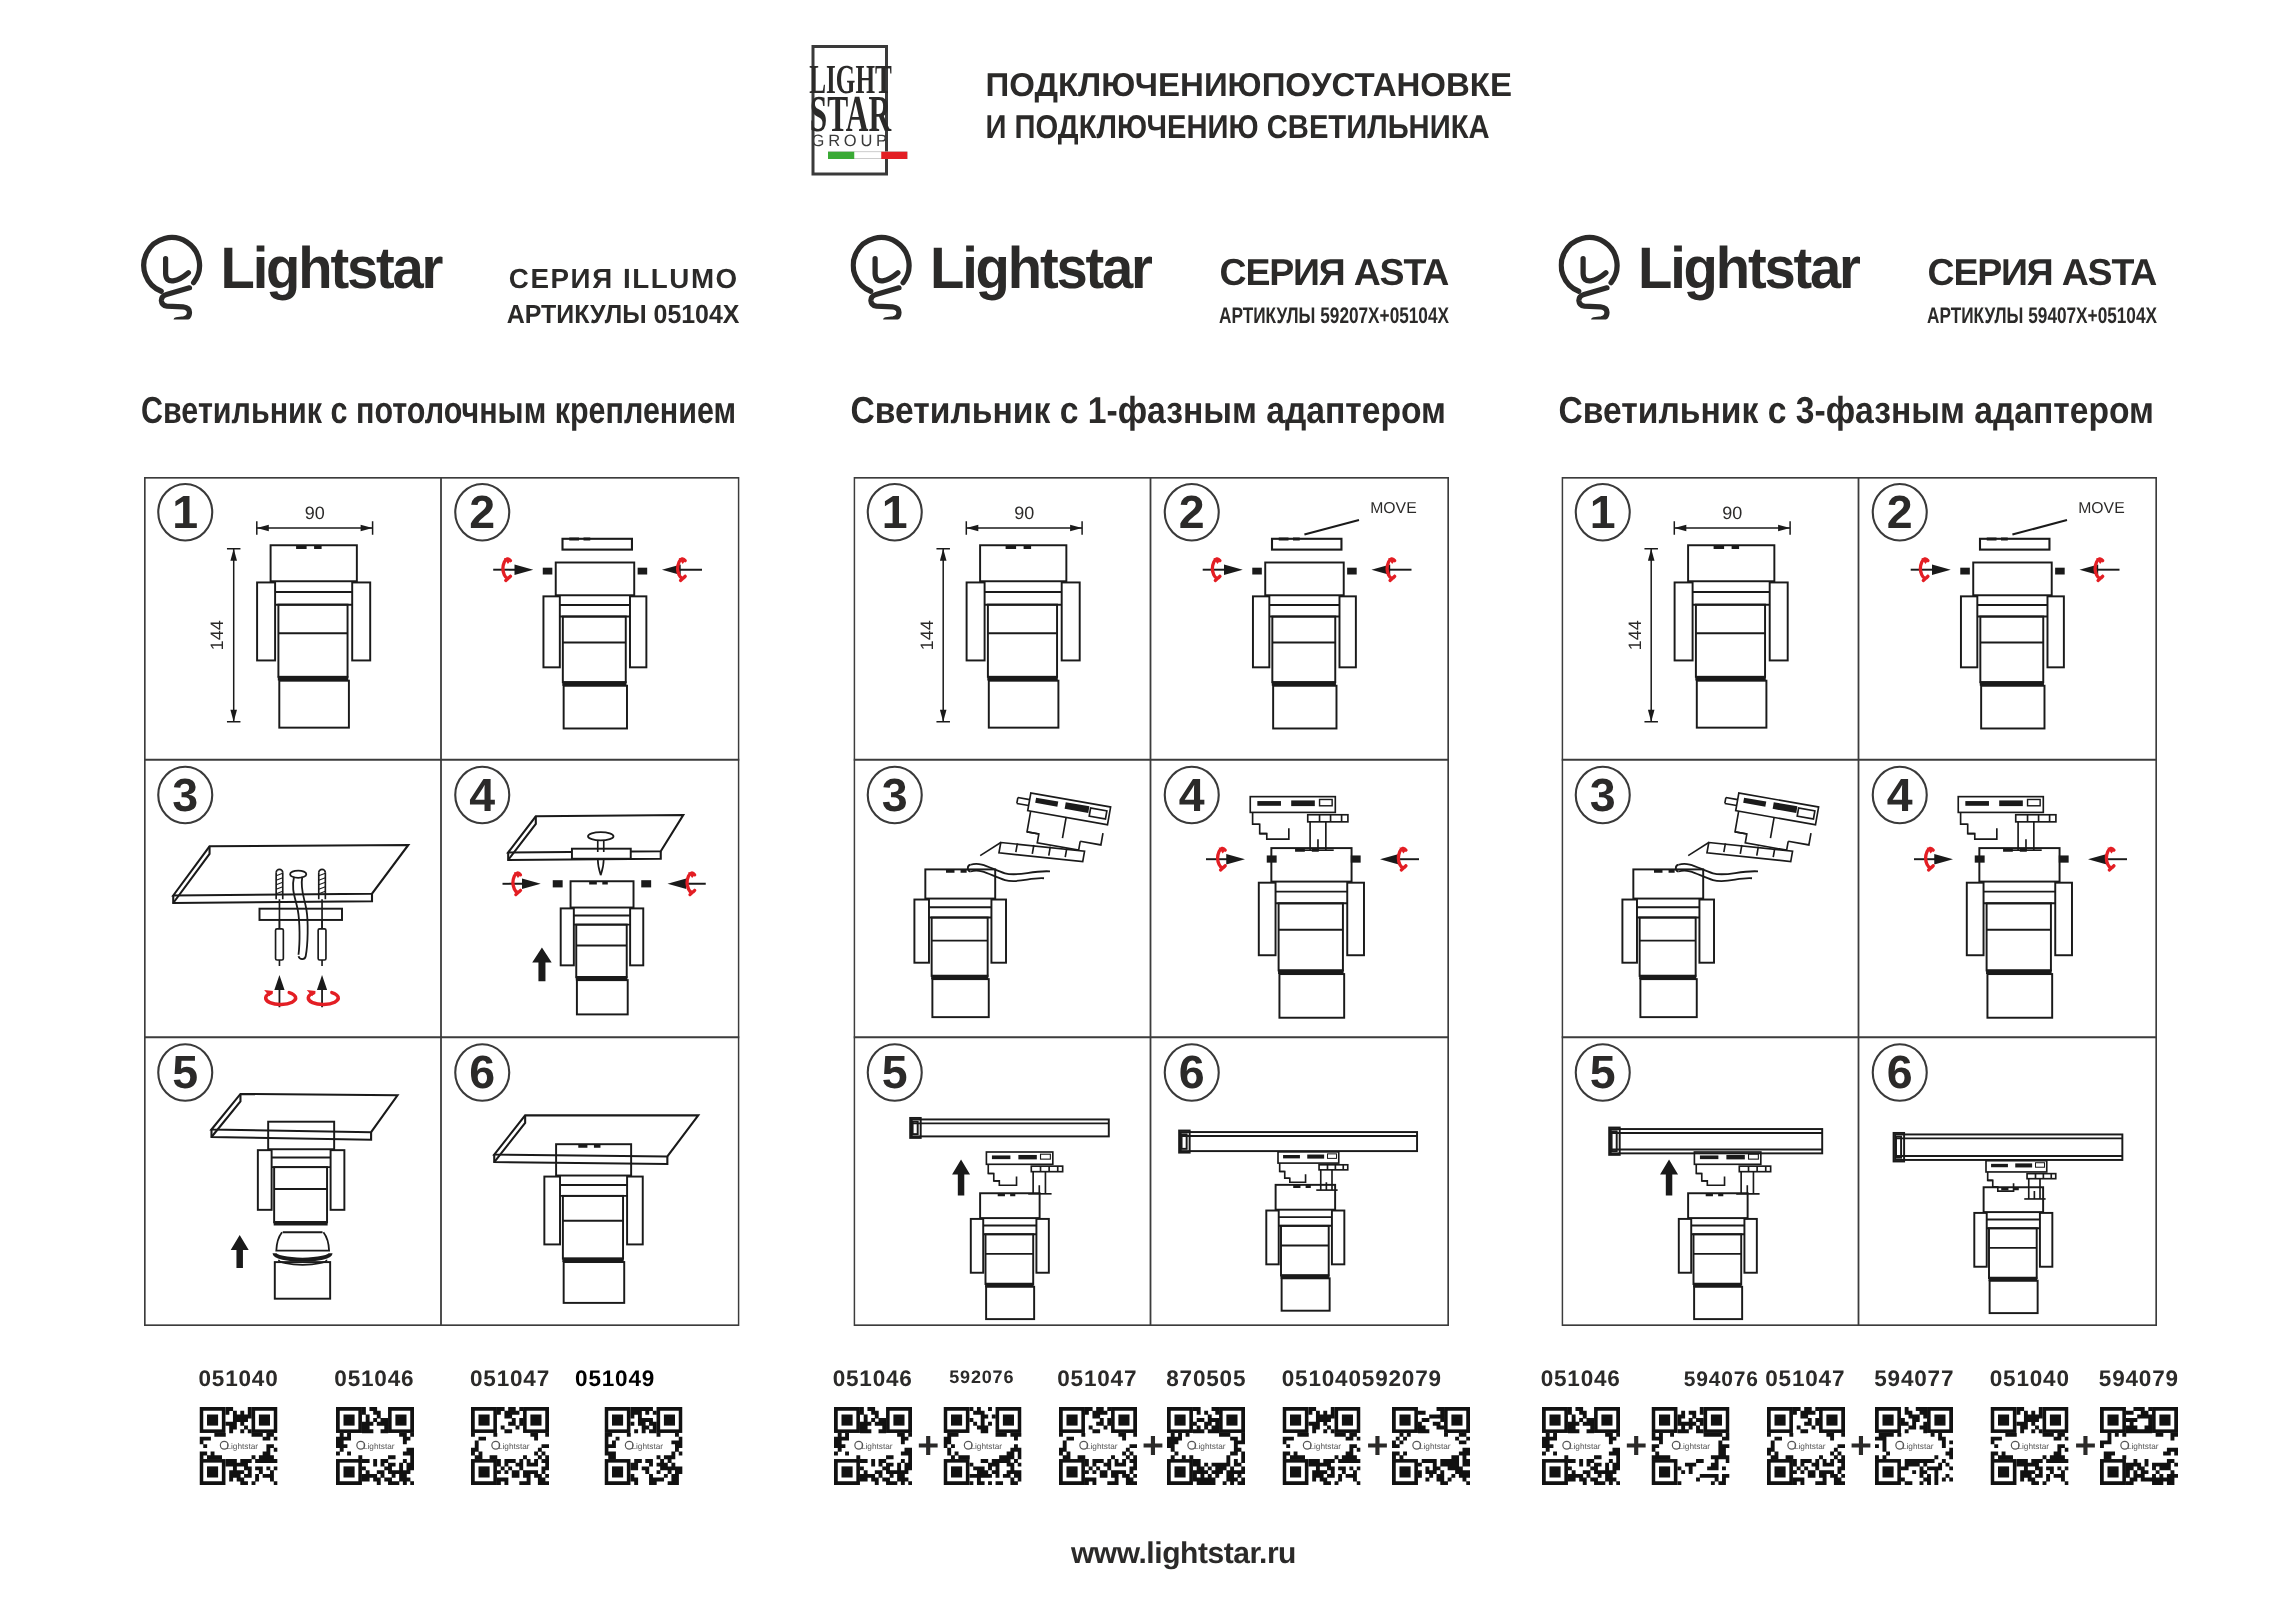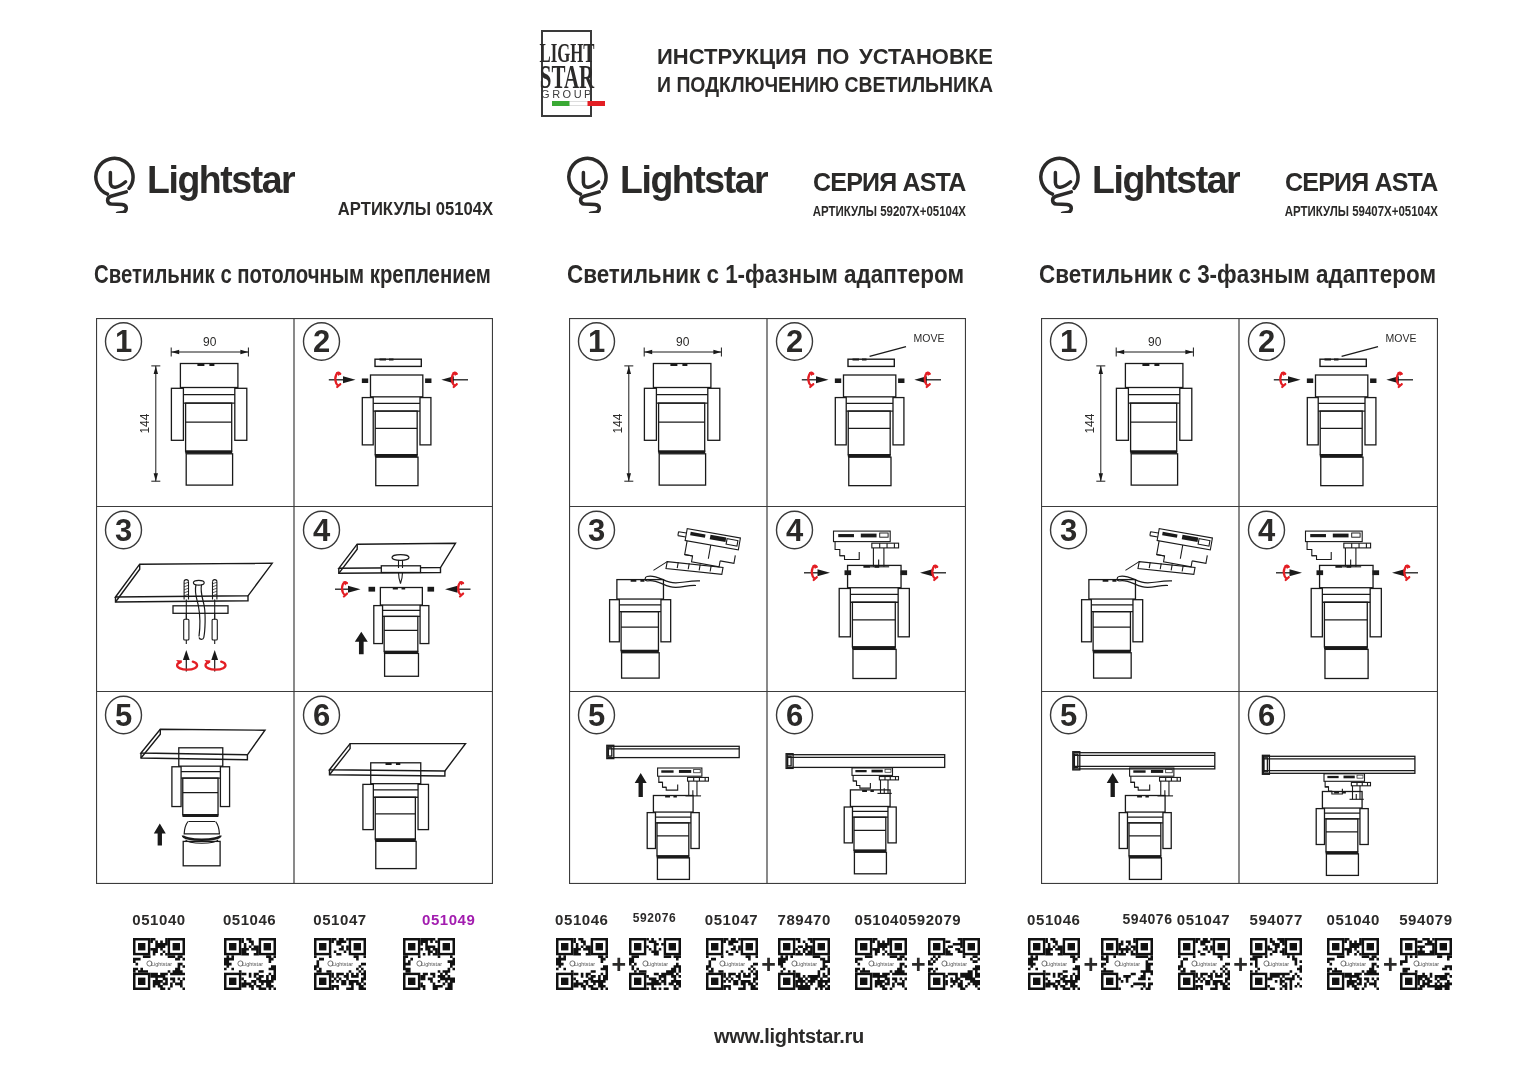--- a/index.html
+++ b/index.html
@@ -9,33 +9,34 @@
 <div style="position:absolute;left:50%;top:7.4px;font-family:'Liberation Serif',serif;font-weight:bold;font-size:27.5px;line-height:1;color:#2b2a29;transform:translateX(-50%) scaleX(0.61);white-space:nowrap">LIGHT</div>
 <div style="position:absolute;left:50%;top:27.4px;font-family:'Liberation Serif',serif;font-weight:bold;font-size:34.5px;line-height:1;color:#2b2a29;transform:translateX(-50%) scaleX(0.607);white-space:nowrap">STAR</div>
 <div style="position:absolute;left:50%;top:55.5px;font-size:11px;line-height:1.2;letter-spacing:2.5px;color:#3a3a3a;transform:translateX(-50%);white-space:nowrap;margin-left:1px">GROUP</div>
 <svg style="position:absolute;left:8.5px;top:69.3px" width="53" height="5">
         <rect x="0" y="0" width="53" height="5" fill="#fff" stroke="#aaa" stroke-width="0.8"></rect>
         <rect x="0" y="0" width="17.5" height="5" fill="#3aaa35"></rect>
         <rect x="35.5" y="0" width="17.5" height="5" fill="#e31e24"></rect>
       </svg>
 </div>
     <div style="position:absolute;left:657px;top:43.6px;width:336px;font-size:22px;font-weight:bold;color:#2b2a29;display:flex;justify-content:space-between">
-      <span>ИНСТРУКЦИЯ</span>
+      <span>ПОДКЛЮЧЕНИЮ</span>
       <span>ПО</span>
       <span>УСТАНОВКЕ</span>
     </div>
     <div style="position:absolute;left:657px;top:71.7px;font-size:22px;font-weight:bold;color:#2b2a29;white-space:nowrap;transform:scaleX(0.884);transform-origin:0 0">И ПОДКЛЮЧЕНИЮ СВЕТИЛЬНИКА</div>
     <svg style="position:absolute;left:94.0px;top:155px" width="46" height="58" viewBox="0 0 46 58">
 <g stroke="#2b2a29" stroke-width="3.5" fill="none" stroke-linecap="round">
 <path d="M13.5 39.2 A 18.6 18.6 0 1 1 35.05 33.45"></path>
 <path d="M16.4 17.4 V27.5 Q16.6 32.8 21.5 32.2 C24.5 31.8 28.5 29.5 31.6 26.8"></path>
 <path d="M32.3 36.9 L17 41.3 Q13.4 42.4 13.6 45.5 Q13.9 48.7 17.3 49.1 L28 49.6 Q32.4 50.1 32.3 53.4 Q32.2 56.8 28.6 57.6 L23.5 58.2"></path>
 </g>
     </svg>
     <div style="position:absolute;left:146.5px;top:157.5px;font-size:39px;font-weight:bold;letter-spacing:-1.5px;color:#2b2a29;transform:scaleX(0.96);transform-origin:0 0;white-space:nowrap">Lightstar</div>
+    <div style="position:absolute;left:95.5px;width:397px;top:174.6px;font-size:18.5px;font-weight:bold;letter-spacing:1.05px;color:#2b2a29;text-align:right;white-space:nowrap">СЕРИЯ ILLUMO</div>
     <div style="position:absolute;left:95.5px;width:397px;top:199.0px;font-size:17.5px;font-weight:bold;color:#2b2a29;text-align:right;white-space:nowrap;transform:scaleX(0.95);transform-origin:100% 0">АРТИКУЛЫ 05104X</div>
     <div style="position:absolute;left:93.5px;top:259.9px;font-size:25px;font-weight:bold;color:#2b2a29;white-space:nowrap;transform:scaleX(0.813);transform-origin:0 0">Светильник с потолочным креплением</div>
     <svg style="position:absolute;left:567.0px;top:155px" width="46" height="58" viewBox="0 0 46 58">
 <g stroke="#2b2a29" stroke-width="3.5" fill="none" stroke-linecap="round">
 <path d="M13.5 39.2 A 18.6 18.6 0 1 1 35.05 33.45"></path>
 <path d="M16.4 17.4 V27.5 Q16.6 32.8 21.5 32.2 C24.5 31.8 28.5 29.5 31.6 26.8"></path>
 <path d="M32.3 36.9 L17 41.3 Q13.4 42.4 13.6 45.5 Q13.9 48.7 17.3 49.1 L28 49.6 Q32.4 50.1 32.3 53.4 Q32.2 56.8 28.6 57.6 L23.5 58.2"></path>
 </g>
     </svg>
     <div style="position:absolute;left:619.5px;top:157.5px;font-size:39px;font-weight:bold;letter-spacing:-1.5px;color:#2b2a29;transform:scaleX(0.96);transform-origin:0 0;white-space:nowrap">Lightstar</div>
@@ -637,21 +638,21 @@
         <rect x="34.7" y="0.0" width="17.3" height="17.3" fill="#111"></rect>
         <rect x="37.1" y="2.5" width="12.4" height="12.4" fill="#fff"></rect>
         <rect x="39.6" y="5.0" width="7.4" height="7.4" fill="#111"></rect>
         <rect x="0.0" y="34.7" width="17.3" height="17.3" fill="#111"></rect>
         <rect x="2.5" y="37.1" width="12.4" height="12.4" fill="#fff"></rect>
         <rect x="5.0" y="39.6" width="7.4" height="7.4" fill="#111"></rect>
         <ellipse cx="26.0" cy="26.0" rx="15" ry="6" fill="#fff"></ellipse>
         <text x="28.5" y="28.0" font-size="5.5" fill="#555" text-anchor="middle" font-family="Liberation Sans">Lightstar</text>
         <circle cx="16.5" cy="25.5" r="2.6" fill="none" stroke="#555" stroke-width="0.8"></circle>
       </svg></div>
-    <div style="position:absolute;left:383.4px;top:910.9px;width:92px;text-align:right;letter-spacing:0.55px;font-size:15px;font-weight:bold;color:#a21caf">051049</div>
+    <div style="position:absolute;left:383.4px;top:910.9px;width:92px;text-align:left;letter-spacing:0.55px;font-size:15px;font-weight:bold;color:#000000">051049</div>
     <div style="position:absolute;left:403.4px;top:938px"><svg width="52" height="52" viewBox="0 0 52 52">
         <rect width="52" height="52" fill="#fff"></rect>
         <path d="M17.3 0.0h2.6v2.6h-2.6zM19.8 0.0h2.6v2.6h-2.6zM22.3 0.0h2.6v2.6h-2.6zM24.8 0.0h2.6v2.6h-2.6zM27.2 0.0h2.6v2.6h-2.6zM29.7 0.0h2.6v2.6h-2.6zM17.3 2.5h2.6v2.6h-2.6zM19.8 2.5h2.6v2.6h-2.6zM22.3 2.5h2.6v2.6h-2.6zM27.2 2.5h2.6v2.6h-2.6zM32.2 2.5h2.6v2.6h-2.6zM17.3 5.0h2.6v2.6h-2.6zM22.3 5.0h2.6v2.6h-2.6zM22.3 7.4h2.6v2.6h-2.6zM24.8 7.4h2.6v2.6h-2.6zM27.2 7.4h2.6v2.6h-2.6zM29.7 7.4h2.6v2.6h-2.6zM17.3 9.9h2.6v2.6h-2.6zM22.3 9.9h2.6v2.6h-2.6zM24.8 9.9h2.6v2.6h-2.6zM29.7 9.9h2.6v2.6h-2.6zM32.2 9.9h2.6v2.6h-2.6zM24.8 12.4h2.6v2.6h-2.6zM27.2 12.4h2.6v2.6h-2.6zM32.2 12.4h2.6v2.6h-2.6zM19.8 14.9h2.6v2.6h-2.6zM24.8 14.9h2.6v2.6h-2.6zM29.7 14.9h2.6v2.6h-2.6zM32.2 14.9h2.6v2.6h-2.6zM0.0 17.3h2.6v2.6h-2.6zM2.5 17.3h2.6v2.6h-2.6zM14.9 17.3h2.6v2.6h-2.6zM34.7 17.3h2.6v2.6h-2.6zM47.0 17.3h2.6v2.6h-2.6zM0.0 19.8h2.6v2.6h-2.6zM7.4 19.8h2.6v2.6h-2.6zM49.5 19.8h2.6v2.6h-2.6zM0.0 22.3h2.6v2.6h-2.6zM5.0 22.3h2.6v2.6h-2.6zM44.6 22.3h2.6v2.6h-2.6zM47.0 22.3h2.6v2.6h-2.6zM49.5 22.3h2.6v2.6h-2.6zM0.0 24.8h2.6v2.6h-2.6zM2.5 24.8h2.6v2.6h-2.6zM5.0 24.8h2.6v2.6h-2.6zM47.0 24.8h2.6v2.6h-2.6zM49.5 24.8h2.6v2.6h-2.6zM0.0 27.2h2.6v2.6h-2.6zM47.0 27.2h2.6v2.6h-2.6zM0.0 29.7h2.6v2.6h-2.6zM2.5 29.7h2.6v2.6h-2.6zM5.0 29.7h2.6v2.6h-2.6zM44.6 29.7h2.6v2.6h-2.6zM49.5 29.7h2.6v2.6h-2.6zM2.5 32.2h2.6v2.6h-2.6zM5.0 32.2h2.6v2.6h-2.6zM34.7 32.2h2.6v2.6h-2.6zM39.6 32.2h2.6v2.6h-2.6zM42.1 32.2h2.6v2.6h-2.6zM44.6 32.2h2.6v2.6h-2.6zM19.8 34.7h2.6v2.6h-2.6zM22.3 34.7h2.6v2.6h-2.6zM27.2 34.7h2.6v2.6h-2.6zM29.7 34.7h2.6v2.6h-2.6zM37.1 34.7h2.6v2.6h-2.6zM42.1 34.7h2.6v2.6h-2.6zM17.3 37.1h2.6v2.6h-2.6zM19.8 37.1h2.6v2.6h-2.6zM29.7 37.1h2.6v2.6h-2.6zM34.7 37.1h2.6v2.6h-2.6zM37.1 37.1h2.6v2.6h-2.6zM39.6 37.1h2.6v2.6h-2.6zM44.6 37.1h2.6v2.6h-2.6zM17.3 39.6h2.6v2.6h-2.6zM19.8 39.6h2.6v2.6h-2.6zM24.8 39.6h2.6v2.6h-2.6zM27.2 39.6h2.6v2.6h-2.6zM37.1 39.6h2.6v2.6h-2.6zM39.6 39.6h2.6v2.6h-2.6zM42.1 39.6h2.6v2.6h-2.6zM44.6 39.6h2.6v2.6h-2.6zM47.0 39.6h2.6v2.6h-2.6zM49.5 39.6h2.6v2.6h-2.6zM27.2 42.1h2.6v2.6h-2.6zM34.7 42.1h2.6v2.6h-2.6zM42.1 42.1h2.6v2.6h-2.6zM47.0 42.1h2.6v2.6h-2.6zM49.5 42.1h2.6v2.6h-2.6zM17.3 44.6h2.6v2.6h-2.6zM29.7 44.6h2.6v2.6h-2.6zM39.6 44.6h2.6v2.6h-2.6zM44.6 44.6h2.6v2.6h-2.6zM47.0 44.6h2.6v2.6h-2.6zM17.3 47.0h2.6v2.6h-2.6zM19.8 47.0h2.6v2.6h-2.6zM29.7 47.0h2.6v2.6h-2.6zM32.2 47.0h2.6v2.6h-2.6zM34.7 47.0h2.6v2.6h-2.6zM37.1 47.0h2.6v2.6h-2.6zM44.6 47.0h2.6v2.6h-2.6zM47.0 47.0h2.6v2.6h-2.6zM19.8 49.5h2.6v2.6h-2.6zM29.7 49.5h2.6v2.6h-2.6zM32.2 49.5h2.6v2.6h-2.6zM42.1 49.5h2.6v2.6h-2.6zM44.6 49.5h2.6v2.6h-2.6zM47.0 49.5h2.6v2.6h-2.6z" fill="#111"></path>
         <rect x="0.0" y="0.0" width="17.3" height="17.3" fill="#111"></rect>
         <rect x="2.5" y="2.5" width="12.4" height="12.4" fill="#fff"></rect>
         <rect x="5.0" y="5.0" width="7.4" height="7.4" fill="#111"></rect>
         <rect x="34.7" y="0.0" width="17.3" height="17.3" fill="#111"></rect>
         <rect x="37.1" y="2.5" width="12.4" height="12.4" fill="#fff"></rect>
         <rect x="39.6" y="5.0" width="7.4" height="7.4" fill="#111"></rect>
         <rect x="0.0" y="34.7" width="17.3" height="17.3" fill="#111"></rect>
@@ -705,21 +706,21 @@
         <rect x="34.7" y="0.0" width="17.3" height="17.3" fill="#111"></rect>
         <rect x="37.1" y="2.5" width="12.4" height="12.4" fill="#fff"></rect>
         <rect x="39.6" y="5.0" width="7.4" height="7.4" fill="#111"></rect>
         <rect x="0.0" y="34.7" width="17.3" height="17.3" fill="#111"></rect>
         <rect x="2.5" y="37.1" width="12.4" height="12.4" fill="#fff"></rect>
         <rect x="5.0" y="39.6" width="7.4" height="7.4" fill="#111"></rect>
         <ellipse cx="26.0" cy="26.0" rx="15" ry="6" fill="#fff"></ellipse>
         <text x="28.5" y="28.0" font-size="5.5" fill="#555" text-anchor="middle" font-family="Liberation Sans">Lightstar</text>
         <circle cx="16.5" cy="25.5" r="2.6" fill="none" stroke="#555" stroke-width="0.8"></circle>
       </svg></div>
-    <div style="position:absolute;left:758.2px;top:910.9px;width:92px;text-align:center;letter-spacing:0.55px;font-size:15px;font-weight:bold;color:#2b2a29">789470</div>
+    <div style="position:absolute;left:758.2px;top:910.9px;width:92px;text-align:center;letter-spacing:0.55px;font-size:15px;font-weight:bold;color:#2b2a29">870505</div>
     <div style="position:absolute;left:778.2px;top:938px"><svg width="52" height="52" viewBox="0 0 52 52">
         <rect width="52" height="52" fill="#fff"></rect>
         <path d="M17.3 0.0h2.6v2.6h-2.6zM19.8 0.0h2.6v2.6h-2.6zM29.7 0.0h2.6v2.6h-2.6zM32.2 0.0h2.6v2.6h-2.6zM19.8 2.5h2.6v2.6h-2.6zM24.8 2.5h2.6v2.6h-2.6zM32.2 2.5h2.6v2.6h-2.6zM27.2 5.0h2.6v2.6h-2.6zM19.8 7.4h2.6v2.6h-2.6zM22.3 7.4h2.6v2.6h-2.6zM27.2 7.4h2.6v2.6h-2.6zM29.7 7.4h2.6v2.6h-2.6zM32.2 7.4h2.6v2.6h-2.6zM17.3 9.9h2.6v2.6h-2.6zM24.8 9.9h2.6v2.6h-2.6zM27.2 9.9h2.6v2.6h-2.6zM32.2 9.9h2.6v2.6h-2.6zM19.8 12.4h2.6v2.6h-2.6zM24.8 12.4h2.6v2.6h-2.6zM29.7 12.4h2.6v2.6h-2.6zM32.2 12.4h2.6v2.6h-2.6zM17.3 14.9h2.6v2.6h-2.6zM19.8 14.9h2.6v2.6h-2.6zM22.3 14.9h2.6v2.6h-2.6zM27.2 14.9h2.6v2.6h-2.6zM29.7 14.9h2.6v2.6h-2.6zM32.2 14.9h2.6v2.6h-2.6zM2.5 17.3h2.6v2.6h-2.6zM7.4 17.3h2.6v2.6h-2.6zM12.4 17.3h2.6v2.6h-2.6zM34.7 17.3h2.6v2.6h-2.6zM37.1 17.3h2.6v2.6h-2.6zM39.6 17.3h2.6v2.6h-2.6zM49.5 17.3h2.6v2.6h-2.6zM0.0 19.8h2.6v2.6h-2.6zM2.5 19.8h2.6v2.6h-2.6zM5.0 19.8h2.6v2.6h-2.6zM7.4 19.8h2.6v2.6h-2.6zM42.1 19.8h2.6v2.6h-2.6zM44.6 19.8h2.6v2.6h-2.6zM49.5 19.8h2.6v2.6h-2.6zM0.0 22.3h2.6v2.6h-2.6zM2.5 22.3h2.6v2.6h-2.6zM5.0 22.3h2.6v2.6h-2.6zM44.6 22.3h2.6v2.6h-2.6zM47.0 22.3h2.6v2.6h-2.6zM49.5 22.3h2.6v2.6h-2.6zM0.0 24.8h2.6v2.6h-2.6zM2.5 24.8h2.6v2.6h-2.6zM44.6 24.8h2.6v2.6h-2.6zM2.5 27.2h2.6v2.6h-2.6zM44.6 27.2h2.6v2.6h-2.6zM47.0 27.2h2.6v2.6h-2.6zM5.0 29.7h2.6v2.6h-2.6zM42.1 29.7h2.6v2.6h-2.6zM44.6 29.7h2.6v2.6h-2.6zM49.5 29.7h2.6v2.6h-2.6zM2.5 32.2h2.6v2.6h-2.6zM9.9 32.2h2.6v2.6h-2.6zM14.9 32.2h2.6v2.6h-2.6zM39.6 32.2h2.6v2.6h-2.6zM49.5 32.2h2.6v2.6h-2.6zM17.3 34.7h2.6v2.6h-2.6zM19.8 34.7h2.6v2.6h-2.6zM39.6 34.7h2.6v2.6h-2.6zM44.6 34.7h2.6v2.6h-2.6zM49.5 34.7h2.6v2.6h-2.6zM17.3 37.1h2.6v2.6h-2.6zM19.8 37.1h2.6v2.6h-2.6zM24.8 37.1h2.6v2.6h-2.6zM29.7 37.1h2.6v2.6h-2.6zM32.2 37.1h2.6v2.6h-2.6zM34.7 37.1h2.6v2.6h-2.6zM37.1 37.1h2.6v2.6h-2.6zM39.6 37.1h2.6v2.6h-2.6zM44.6 37.1h2.6v2.6h-2.6zM47.0 37.1h2.6v2.6h-2.6zM19.8 39.6h2.6v2.6h-2.6zM22.3 39.6h2.6v2.6h-2.6zM27.2 39.6h2.6v2.6h-2.6zM32.2 39.6h2.6v2.6h-2.6zM34.7 39.6h2.6v2.6h-2.6zM37.1 39.6h2.6v2.6h-2.6zM42.1 39.6h2.6v2.6h-2.6zM49.5 39.6h2.6v2.6h-2.6zM17.3 42.1h2.6v2.6h-2.6zM19.8 42.1h2.6v2.6h-2.6zM22.3 42.1h2.6v2.6h-2.6zM24.8 42.1h2.6v2.6h-2.6zM29.7 42.1h2.6v2.6h-2.6zM32.2 42.1h2.6v2.6h-2.6zM34.7 42.1h2.6v2.6h-2.6zM39.6 42.1h2.6v2.6h-2.6zM42.1 42.1h2.6v2.6h-2.6zM44.6 42.1h2.6v2.6h-2.6zM47.0 42.1h2.6v2.6h-2.6zM49.5 42.1h2.6v2.6h-2.6zM17.3 44.6h2.6v2.6h-2.6zM22.3 44.6h2.6v2.6h-2.6zM27.2 44.6h2.6v2.6h-2.6zM32.2 44.6h2.6v2.6h-2.6zM39.6 44.6h2.6v2.6h-2.6zM42.1 44.6h2.6v2.6h-2.6zM47.0 44.6h2.6v2.6h-2.6zM17.3 47.0h2.6v2.6h-2.6zM19.8 47.0h2.6v2.6h-2.6zM22.3 47.0h2.6v2.6h-2.6zM24.8 47.0h2.6v2.6h-2.6zM27.2 47.0h2.6v2.6h-2.6zM29.7 47.0h2.6v2.6h-2.6zM39.6 47.0h2.6v2.6h-2.6zM42.1 47.0h2.6v2.6h-2.6zM44.6 47.0h2.6v2.6h-2.6zM49.5 47.0h2.6v2.6h-2.6zM19.8 49.5h2.6v2.6h-2.6zM22.3 49.5h2.6v2.6h-2.6zM24.8 49.5h2.6v2.6h-2.6zM27.2 49.5h2.6v2.6h-2.6zM29.7 49.5h2.6v2.6h-2.6zM37.1 49.5h2.6v2.6h-2.6zM42.1 49.5h2.6v2.6h-2.6zM47.0 49.5h2.6v2.6h-2.6zM49.5 49.5h2.6v2.6h-2.6z" fill="#111"></path>
         <rect x="0.0" y="0.0" width="17.3" height="17.3" fill="#111"></rect>
         <rect x="2.5" y="2.5" width="12.4" height="12.4" fill="#fff"></rect>
         <rect x="5.0" y="5.0" width="7.4" height="7.4" fill="#111"></rect>
         <rect x="34.7" y="0.0" width="17.3" height="17.3" fill="#111"></rect>
         <rect x="37.1" y="2.5" width="12.4" height="12.4" fill="#fff"></rect>
         <rect x="39.6" y="5.0" width="7.4" height="7.4" fill="#111"></rect>
         <rect x="0.0" y="34.7" width="17.3" height="17.3" fill="#111"></rect>

